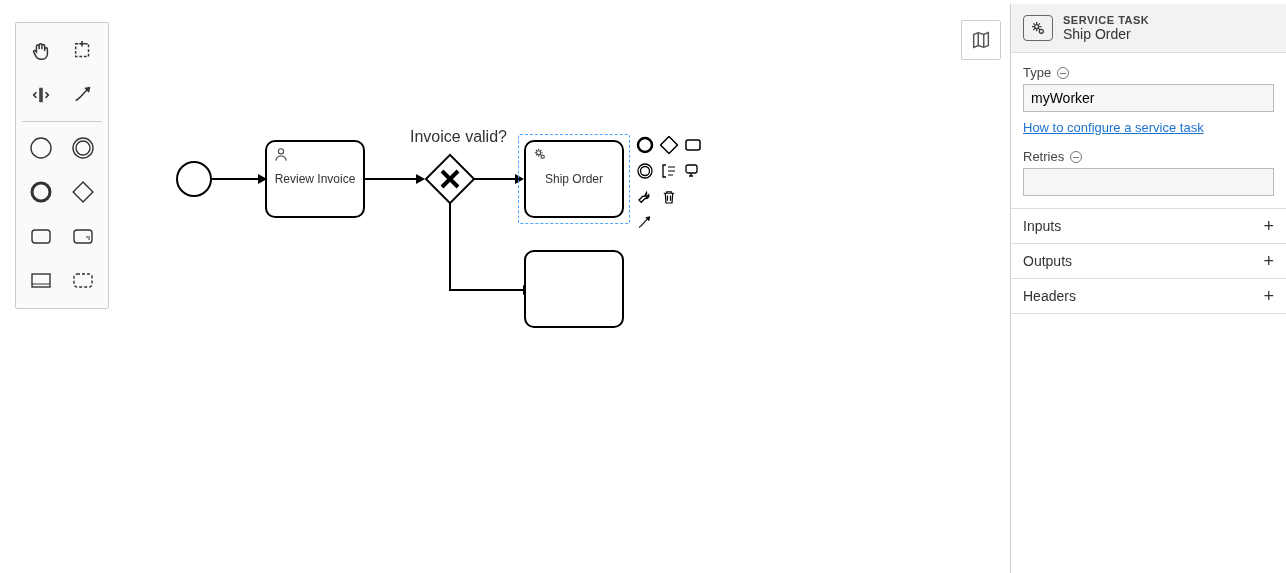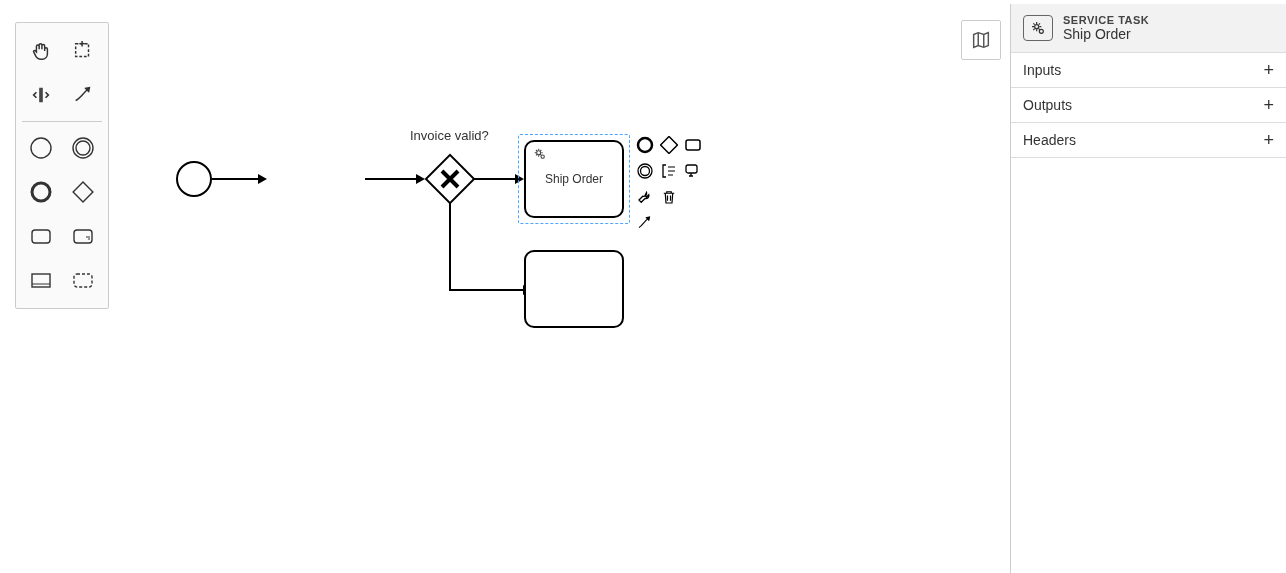--- a/index.html
+++ b/index.html
@@ -72,21 +72,21 @@
     top: 4px;
   }
   .selected-outline {
     position: absolute;
     border: 1px dashed #4da6ff;
     border-radius: 2px;
     pointer-events: none;
   }
   .label {
     position: absolute;
-    font-size: 13px;
+    font-size: 16px;
     text-align: right;
   }
 
   
   .context-pad {
     position: absolute;
   }
   .context-pad .cp {
     position: absolute;
     width: 22px;
@@ -315,20 +315,29 @@
     <svg width="38" height="38">
         <circle cx="19" cy="19" r="17" fill="#fff" stroke="#000" stroke-width="2"></circle>
       </svg>
   </div>
 
   <svg class="node" style="left:102px; top:170px;" width="55" height="18">
     <line x1="0" y1="9" x2="46" y2="9" stroke="#000" stroke-width="2"></line>
     <polygon points="46,4 55,9 46,14" fill="#000"></polygon>
   </svg>
 
+  <div class="node task" style="left:155px; top:140px; width:100px; height:78px;">
+    <span>Review Invoice</span>
+    <span class="task-icon">
+      <svg width="16" height="16" viewBox="0 0 24 24" fill="none" stroke="#444" stroke-width="1.6">
+          <circle cx="12" cy="8" r="4"></circle>
+          <path d="M4 22c1-5 5-7 8-7s7 2 8 7"></path>
+        </svg>
+    </span>
+  </div>
 
   <svg class="node" style="left:255px; top:170px;" width="60" height="18">
     <line x1="0" y1="9" x2="51" y2="9" stroke="#000" stroke-width="2"></line>
     <polygon points="51,4 60,9 51,14" fill="#000"></polygon>
   </svg>
 
   <div class="node" style="left:313px; top:152px;">
     <svg width="54" height="54">
       <rect x="10" y="10" width="34" height="34" fill="#fff" stroke="#000" stroke-width="2" transform="rotate(45 27 27)"></rect>
       <path d="M19 19 L35 35 M35 19 L19 35" stroke="#000" stroke-width="4"></path>
@@ -434,20 +443,34 @@
     </div>
     <div class="titles">
       <div class="type">SERVICE TASK</div>
       <div class="name">Ship Order</div>
     </div>
   </div>
 
 
 
 
+  <div class="panel-body">
+    <div class="field-label">
+      <span>Type</span>
+      <span class="oicon"></span>
+    </div>
+    <input class="text-input" type="text" value="myWorker" style="">
+    <a class="help-link">How to configure a service task</a>
+
+    <div class="field-label" style="margin-top:14px;">
+      <span>Retries</span>
+      <span class="oicon"></span>
+    </div>
+    <input class="text-input" type="text" value="" style="">
+  </div>
 
   <div class="section">
     <span>Inputs</span>
     <span class="plus">+</span>
   </div>
   <div class="section">
     <span>Outputs</span>
     <span class="plus">+</span>
   </div>
   <div class="section">

